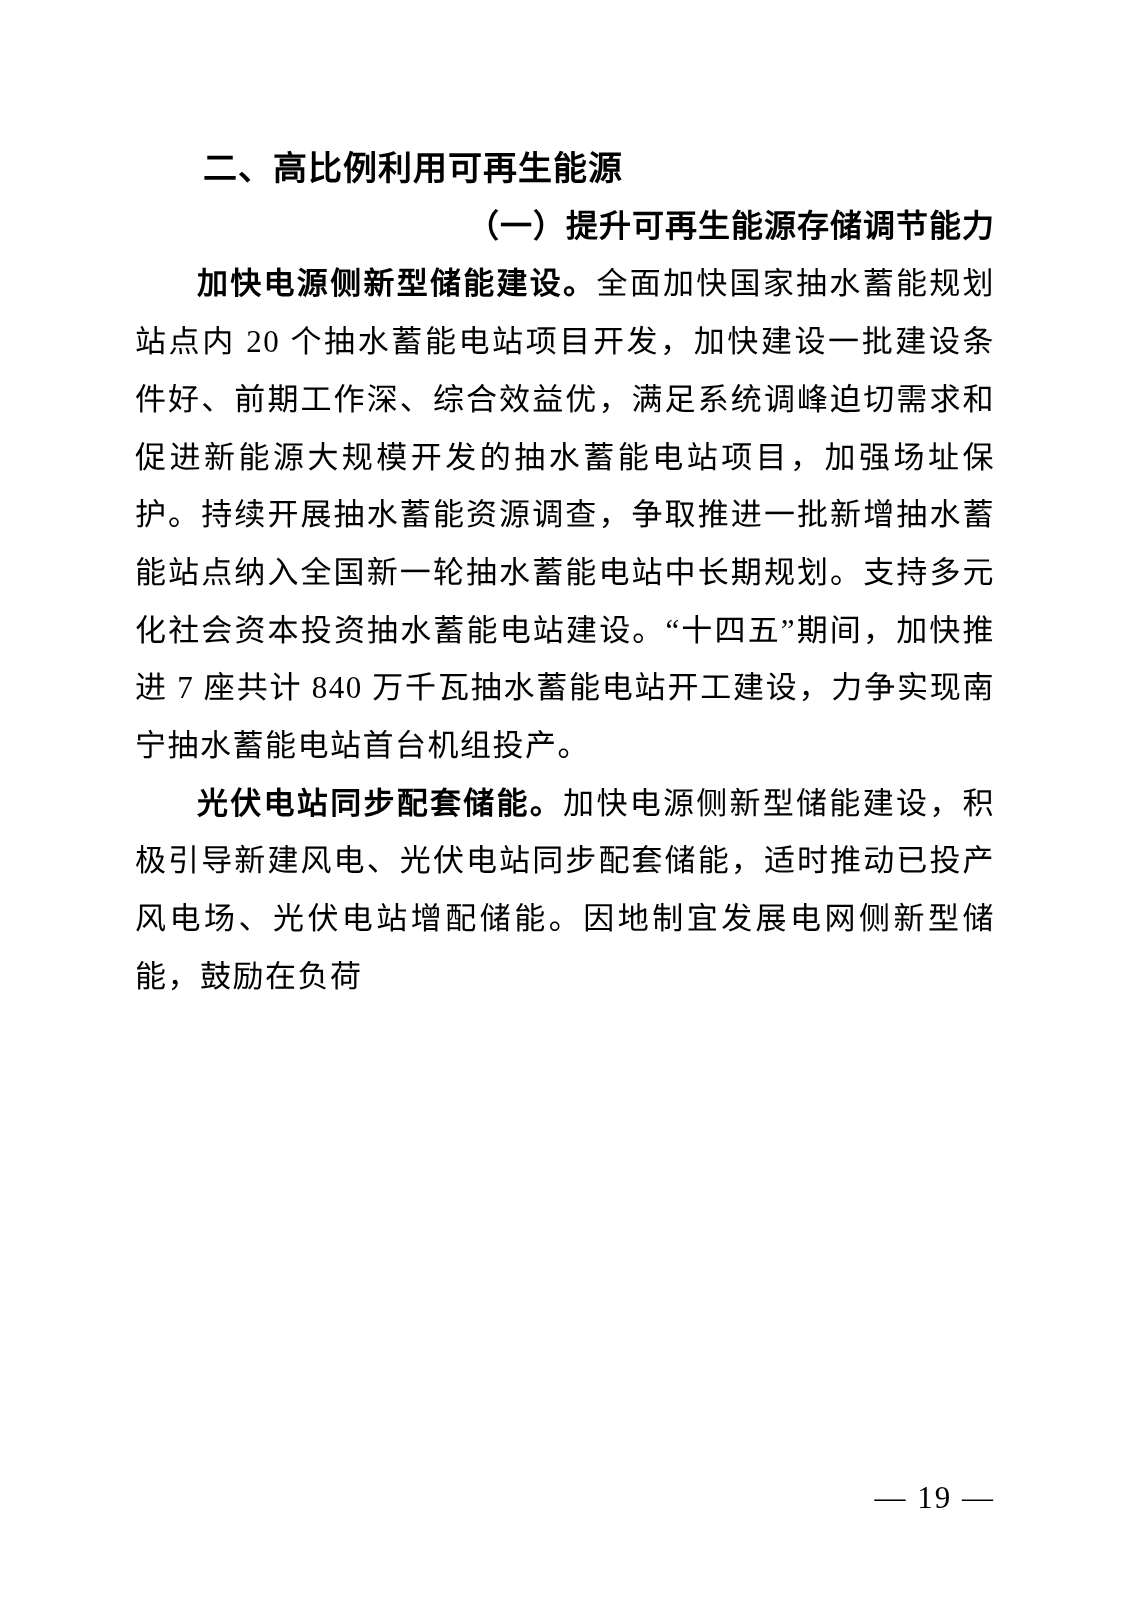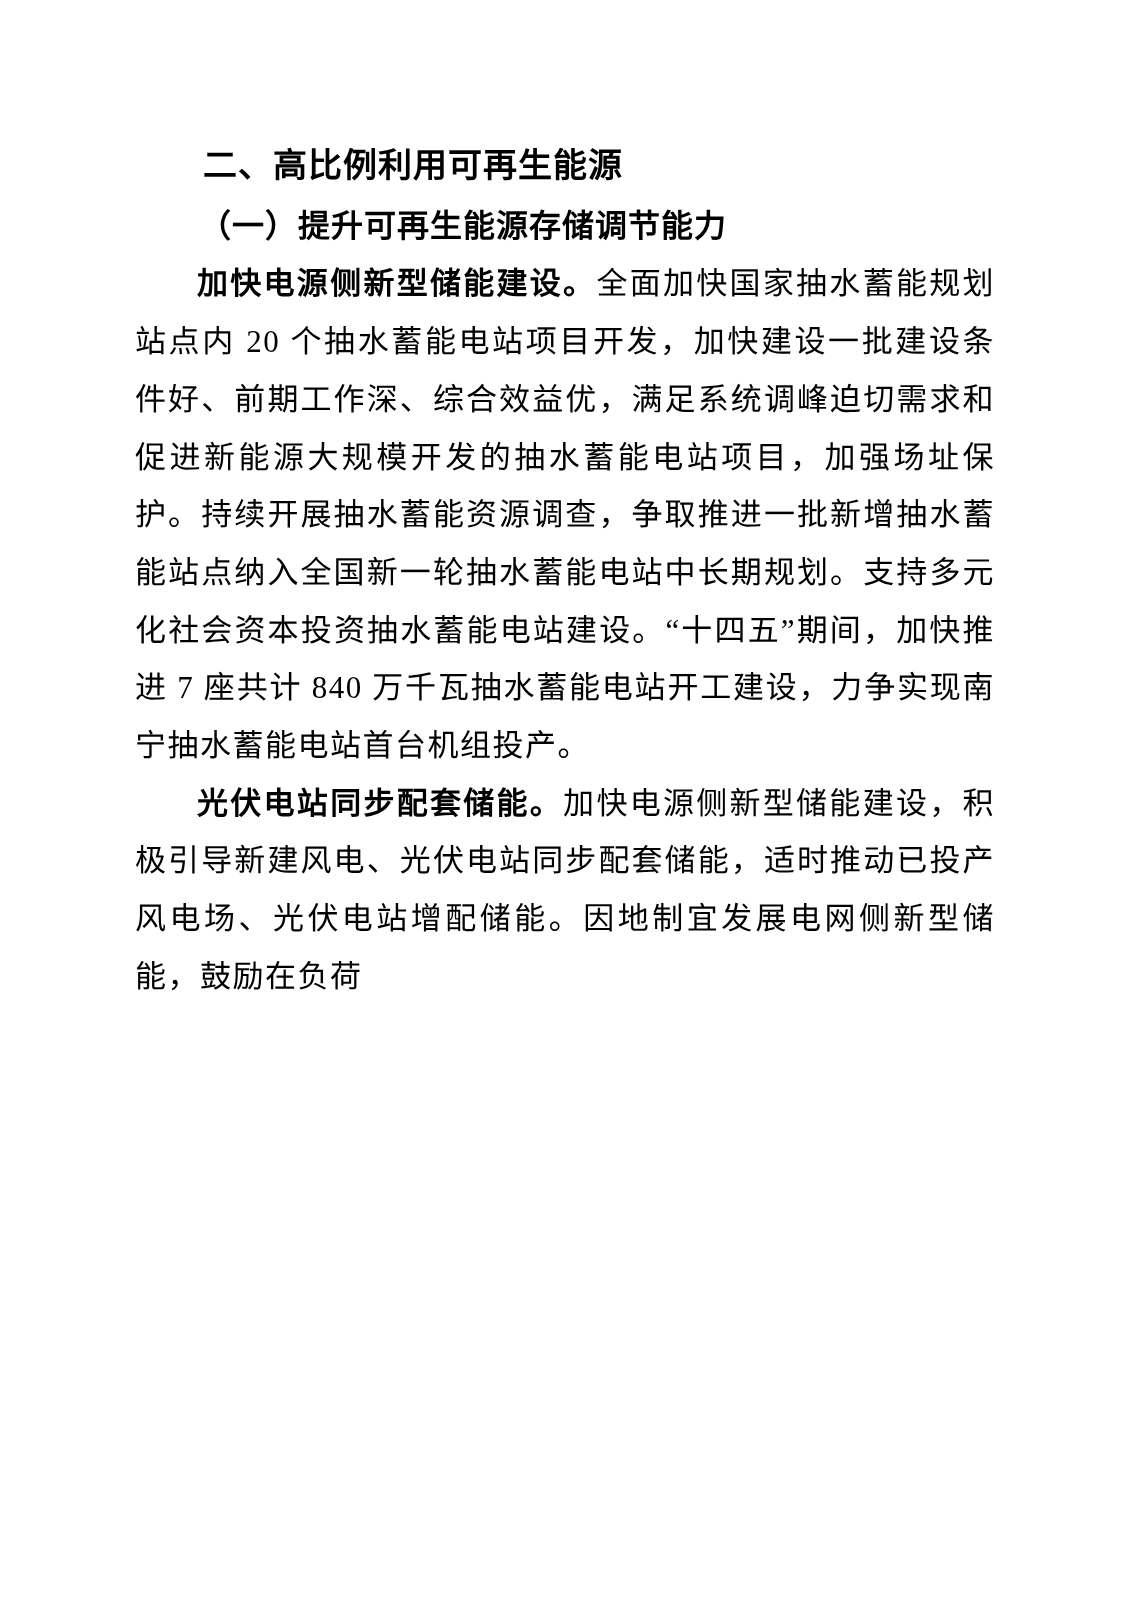--- a/index.html
+++ b/index.html
@@ -17,34 +17,34 @@
     font-family: "Liberation Serif", "DejaVu Serif", serif;
     overflow: hidden;
   }
   .doc {
     position: absolute;
     left: 135px;
     top: 140px;
     width: 860px;
   }
   .sec-title {
-    font-family: Liberation Mono, monospace;
+    font-family: Liberation Sans, sans-serif;
     font-weight: 700;
     font-size: 34px;
     line-height: 57.7px;
     text-indent: 2em;
     text-align: left;
     letter-spacing: 1px;
   }
   .sub-title {
     font-weight: 700;
     font-size: 32px;
     line-height: 57.7px;
     text-indent: 2em;
-    text-align: left;
+    text-align: right;
     letter-spacing: 1px;
   }
   .para {
     font-size: 31px;
     line-height: 57.7px;
     text-indent: 2em;
     text-align: justify;
     text-justify: inter-ideograph;
     letter-spacing: 1.5px;
   }
@@ -73,13 +73,14 @@
 
     <div class="sub-title">（一）提升可再生能源存储调节能力</div>
 
     <div class="para"><span class="lead">加快电源侧新型储能建设。</span><span>全面加快国家抽水蓄能规划站点内 20 个抽水蓄能电站项目开发，加快建设一批建设条件好、前期工作深、综合效益优，满足系统调峰迫切需求和促进新能源大规模开发的抽水蓄能电站项目，加强场址保护。持续开展抽水蓄能资源调查，争取推进一批新增抽水蓄能站点纳入全国新一轮抽水蓄能电站中长期规划。支持多元化社会资本投资抽水蓄能电站建设。“十四五”期间，加快推进 7 座共计 840 万千瓦抽水蓄能电站开工建设，力争实现南宁抽水蓄能电站首台机组投产。</span></div>
 
 
     <div class="para"><span class="lead">光伏电站同步配套储能。</span><span>加快电源侧新型储能建设，积极引导新建风电、光伏电站同步配套储能，适时推动已投产风电场、光伏电站增配储能。因地制宜发展电网侧新型储能，鼓励在负荷</span></div>
 
   </div>
 
+  <div class="page-num">— 19 —</div>
 </div>
 
 </body></html>

